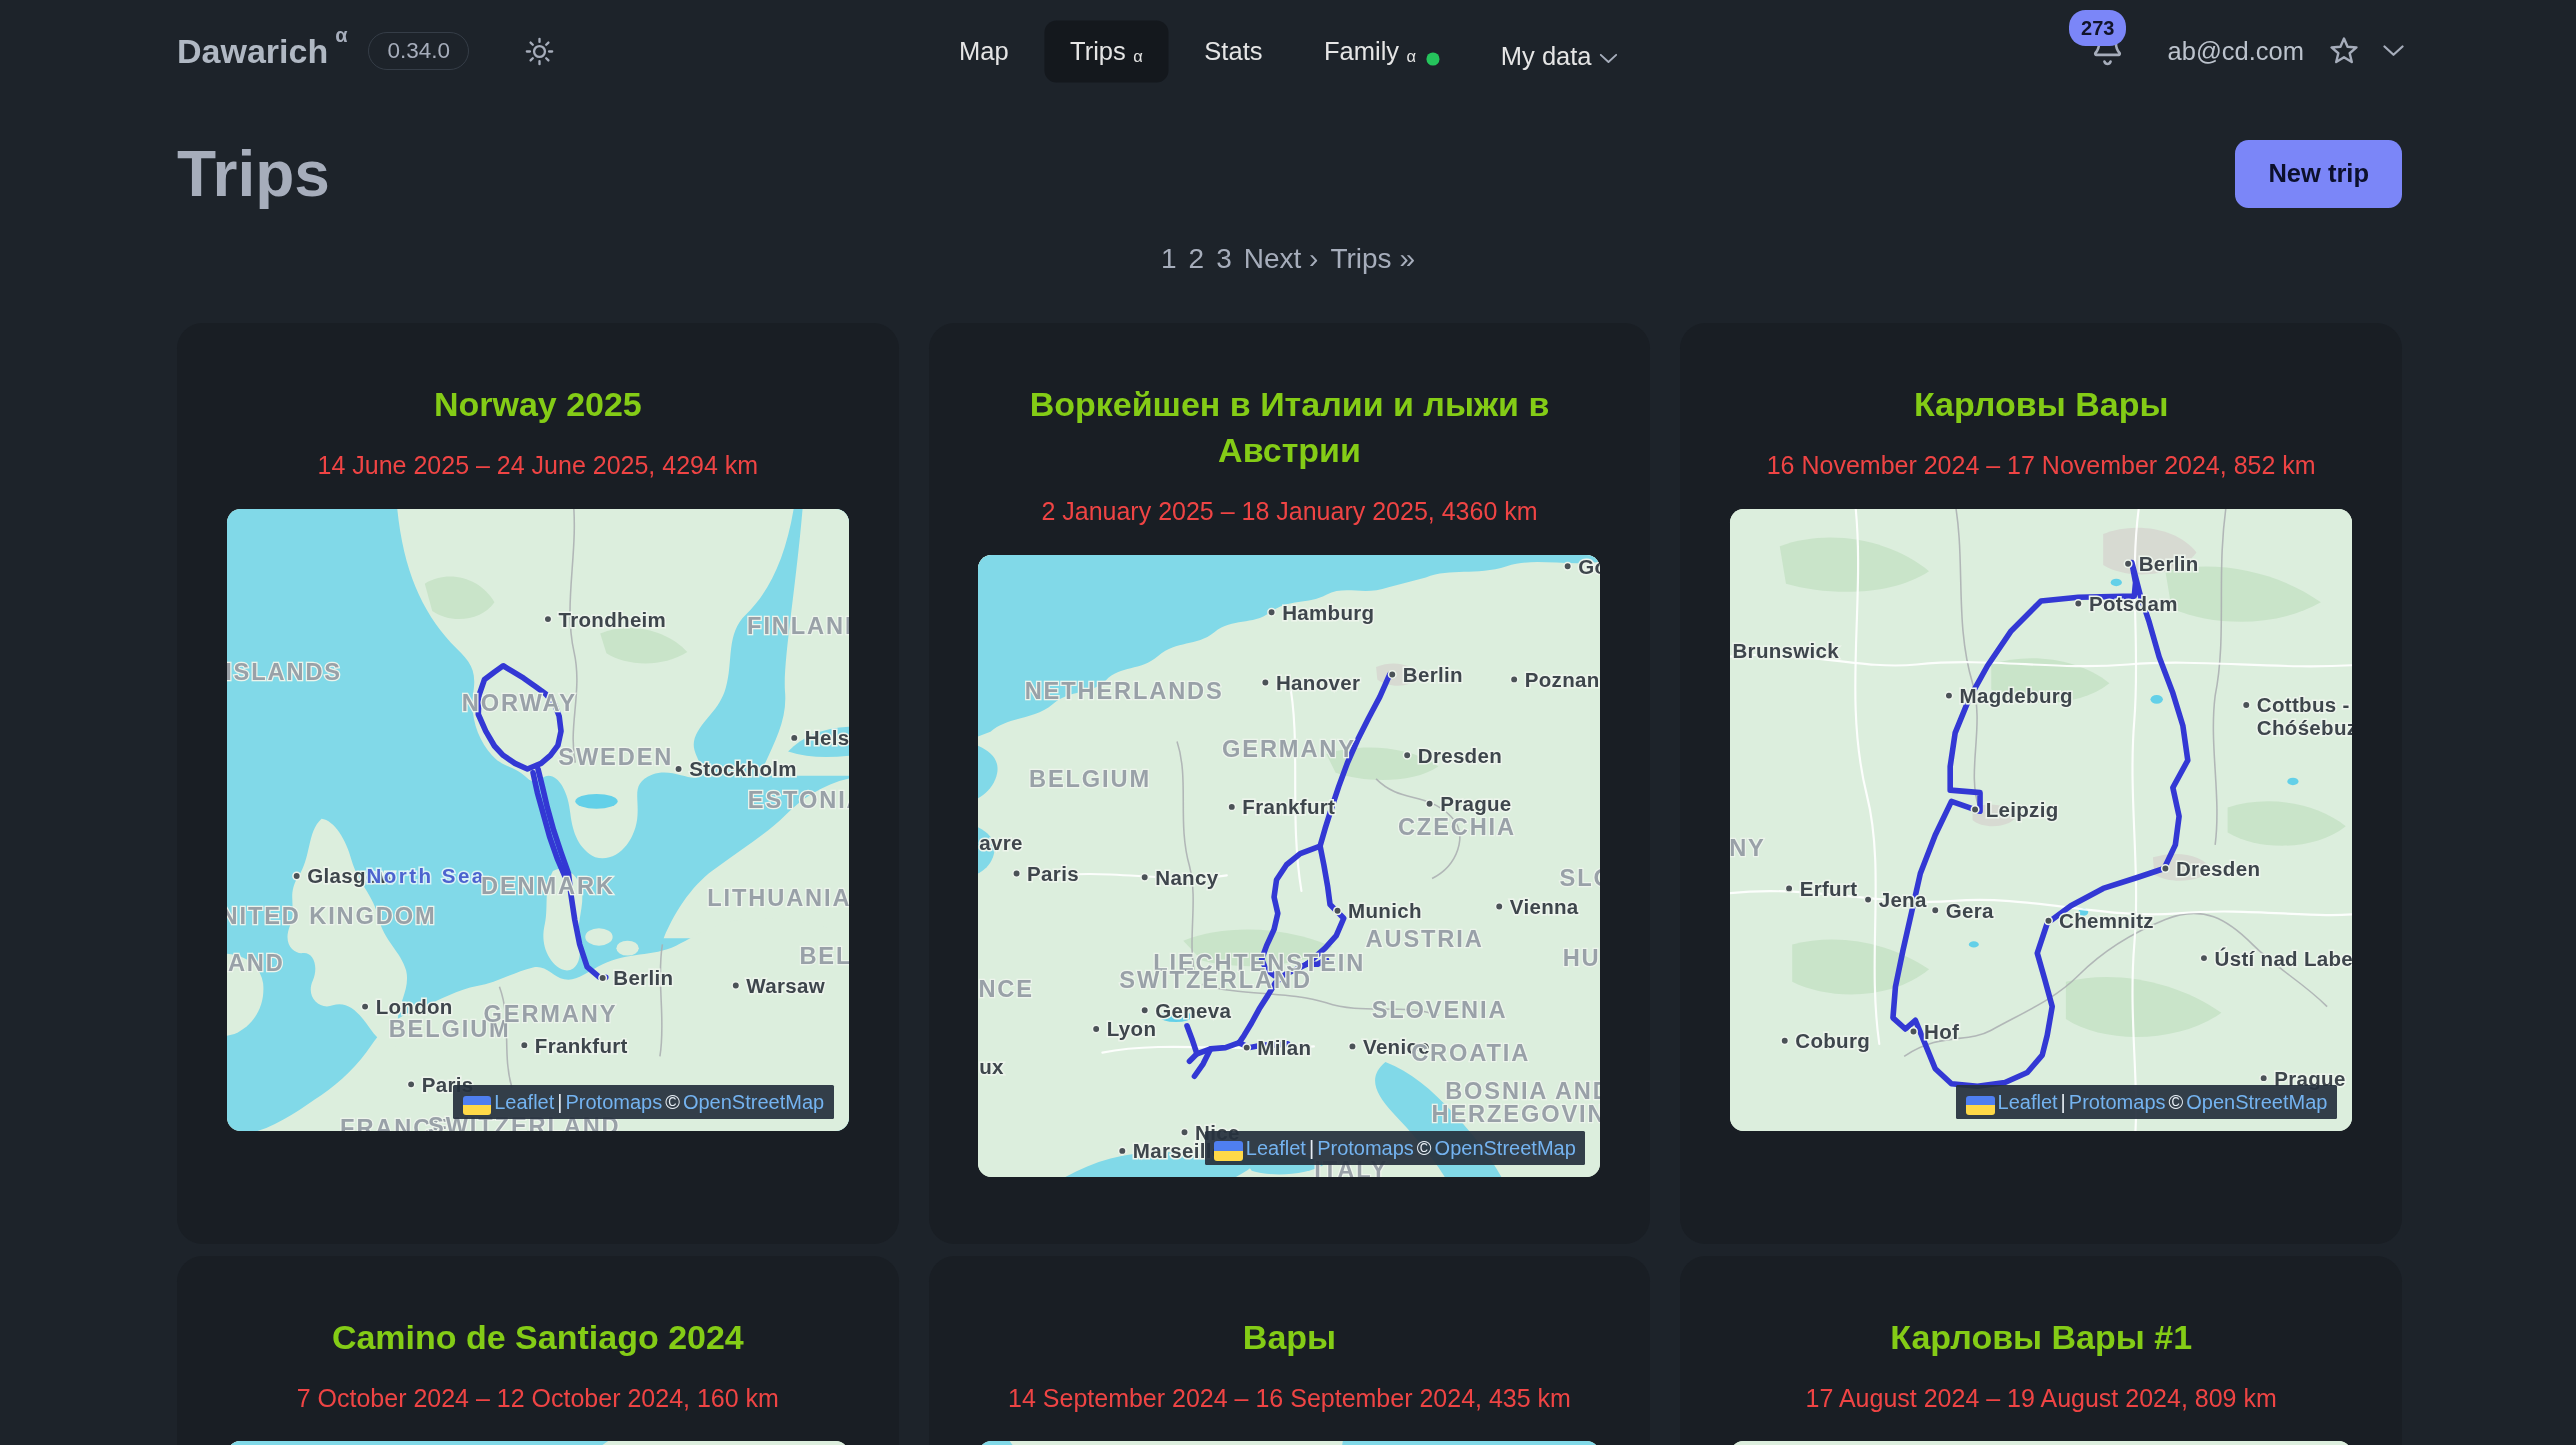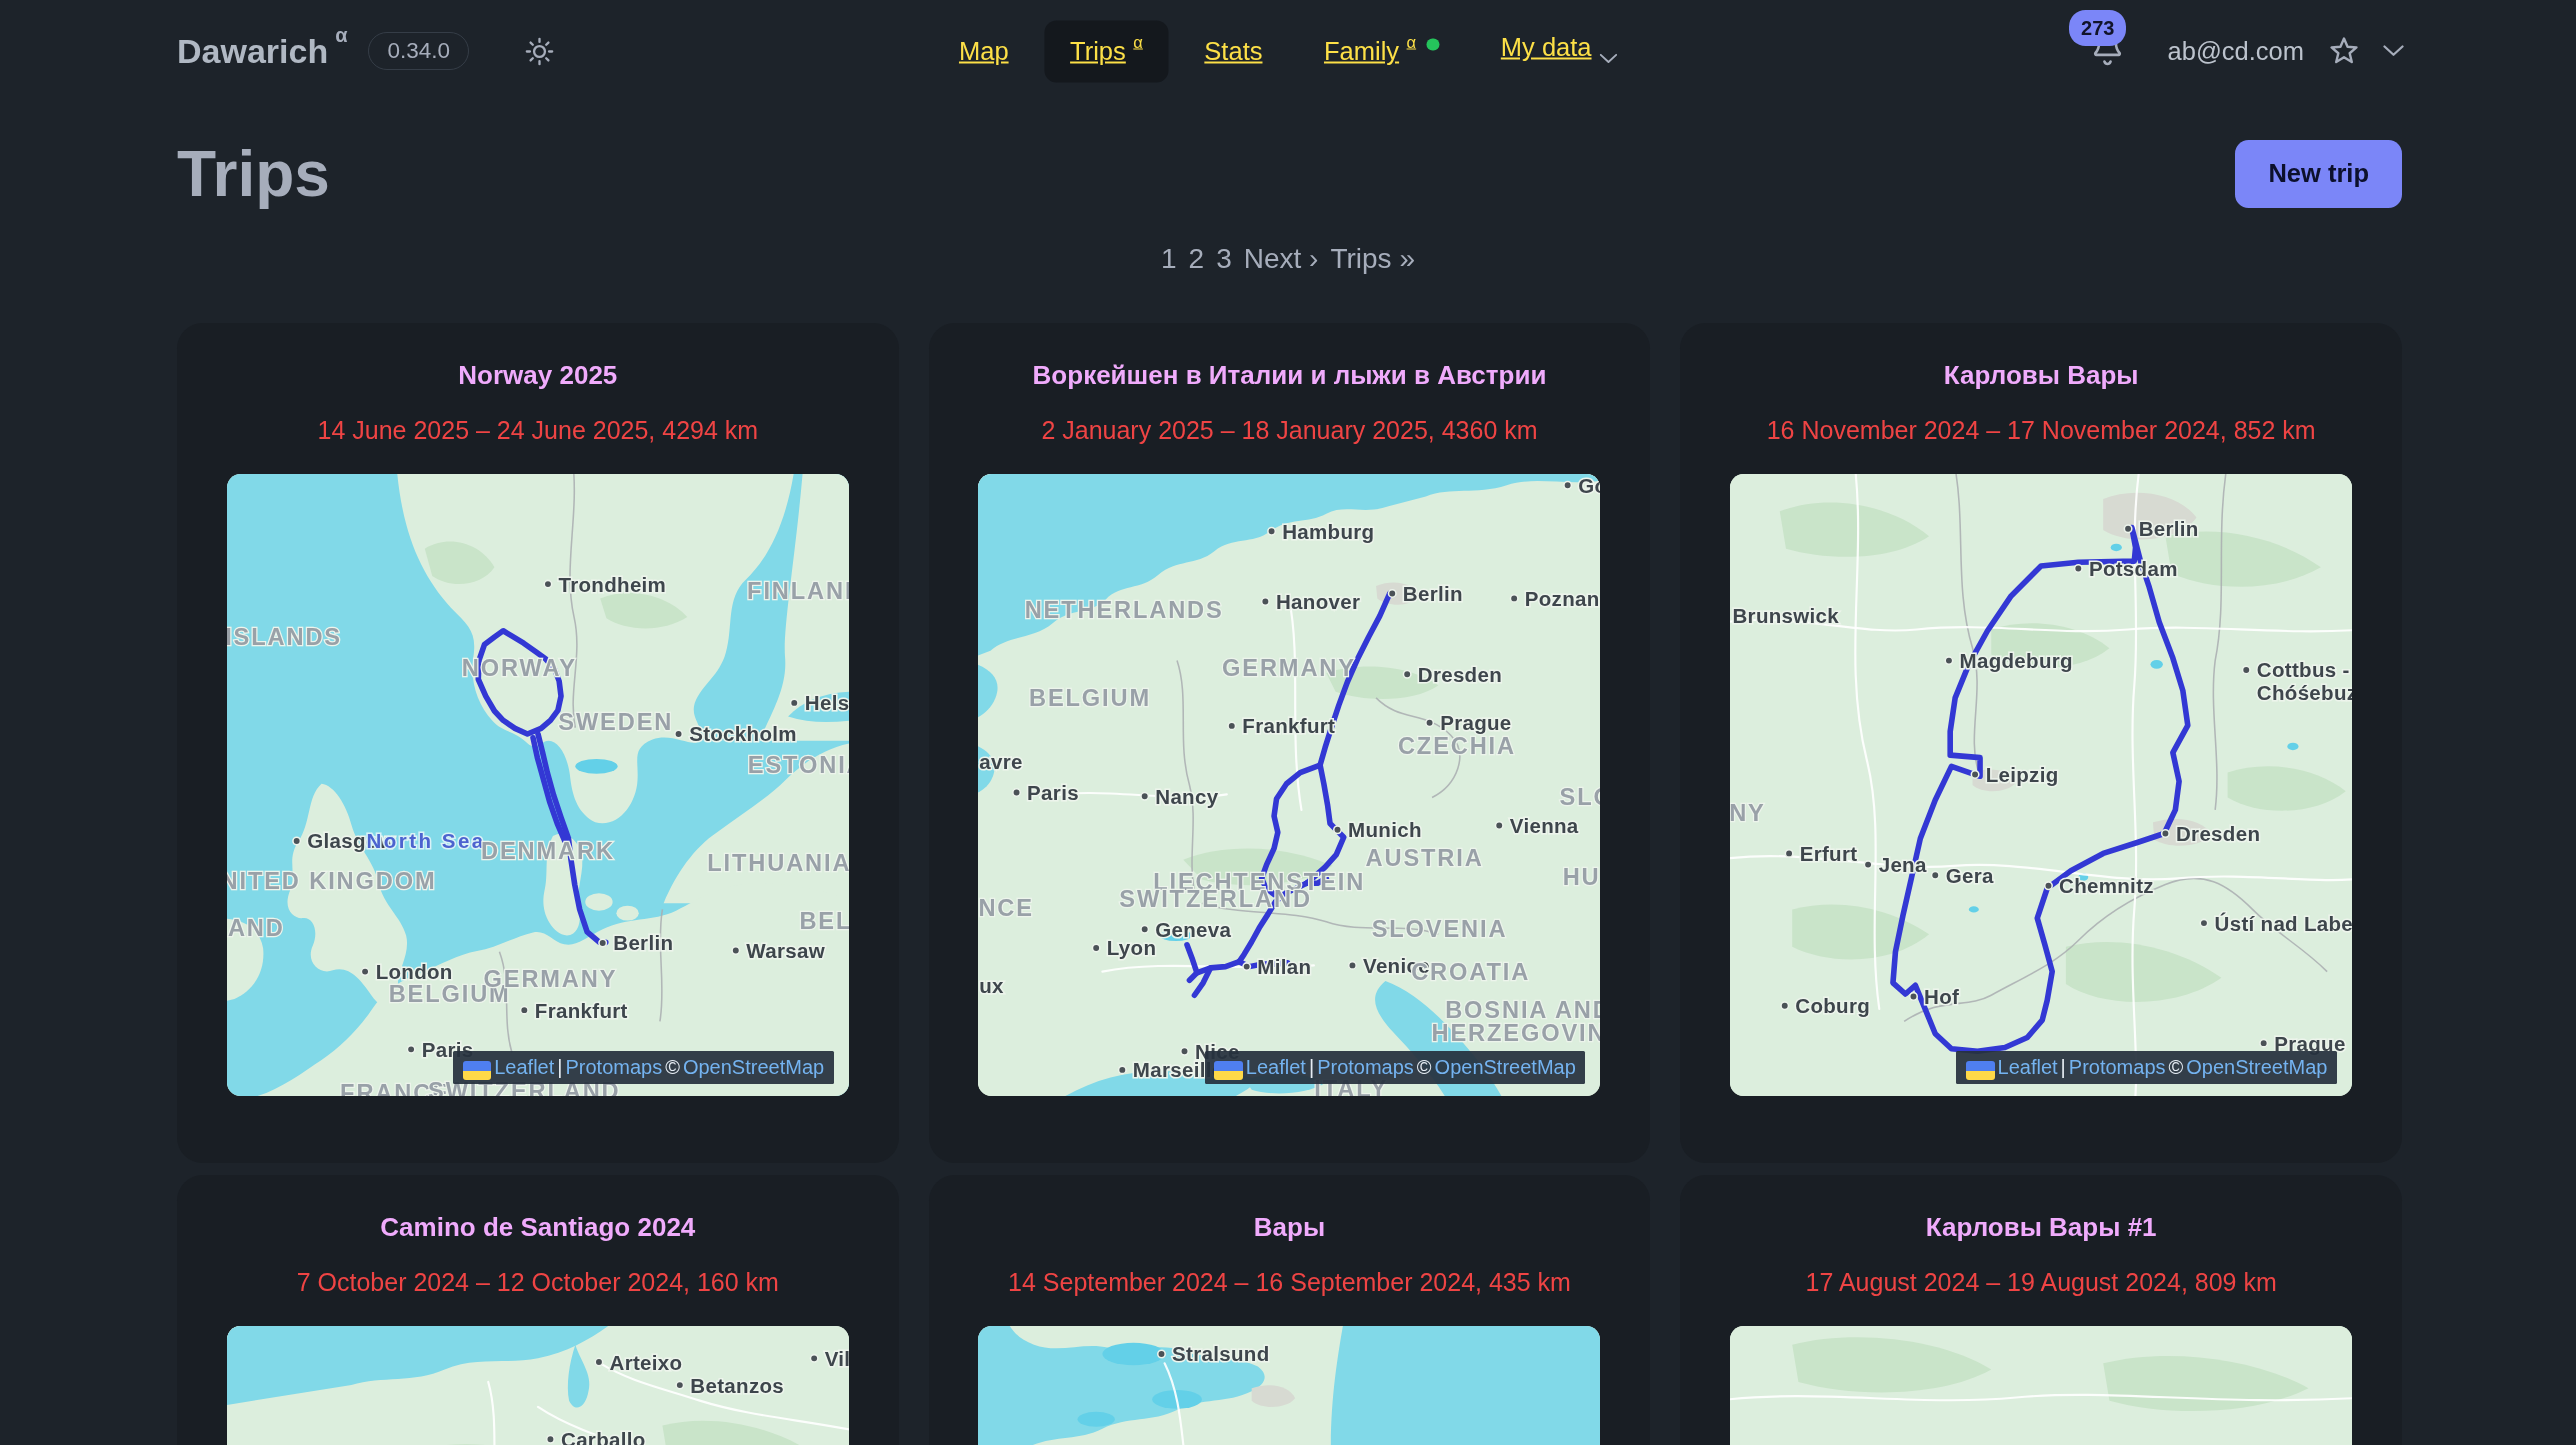--- a/index.html
+++ b/index.html
@@ -9,41 +9,41 @@
     font-family:"Liberation Sans","DejaVu Sans",sans-serif;
   }
   
   .navbar{height:102px;display:flex;align-items:center;padding:0 172px 0 177px;position:relative;}
   .brand{display:flex;align-items:center;gap:21px;}
   .logo{font-size:34px;font-weight:bold;color:#b0b8c3;cursor:pointer;display:flex;align-items:flex-start;gap:7px;}
   .logo .sup{font-size:20px;margin-top:-7.5px;color:#a6adbb;font-weight:bold;}
   .version{font-size:22.5px;color:#a6adbb;border:1.5px solid #353d47;border-radius:19.5px;padding:6.7px 18px;line-height:1;}
   .theme-toggle{margin-left:34px;display:flex;align-items:center;cursor:pointer;}
   .nav-center{position:absolute;left:50%;top:50%;transform:translate(-50%,-50%);display:flex;align-items:center;gap:10.5px;}
-  .nav-item{font-size:25.5px;color:#fde047;padding:16.5px 25.5px;border-radius:12px;display:flex;align-items:flex-start;gap:7.5px;cursor:pointer;white-space:nowrap;text-decoration:underline;}
+  .nav-item{font-size:25.5px;color:#e5e5e5;padding:16.5px 25.5px;border-radius:12px;display:flex;align-items:flex-end;gap:7.5px;cursor:pointer;white-space:nowrap;}
   .nav-item.active{background:#14181d;}
   .nav-sup{font-size:16.5px;margin-top:-4.5px;}
   .nav-dot{width:12.7px;height:12.7px;border-radius:50%;background:#25c45c;margin-top:1.5px;margin-left:3px;}
   .nav-chev{margin-top:9px;}
   .nav-right{margin-left:auto;display:flex;align-items:center;gap:22.5px;}
   .bell-wrap{position:relative;margin-right:19.5px;cursor:pointer;}
   .badge{position:absolute;top:-19.5px;left:-19.5px;background:#7b86f8;color:#11142a;font-size:20px;font-weight:bold;border-radius:16.5px;padding:6px 12px;line-height:1.2;}
   .email{font-size:25.5px;color:#bcc3cd;cursor:pointer;}
   .iconbtn{cursor:pointer;display:flex;align-items:center;}
   
   .head-row{display:flex;justify-content:space-between;align-items:center;padding:0 174px 0 177px;margin-top:37px;}
   .page-title{font-size:64px;font-weight:bold;color:#a6adbb;line-height:1.1;}
   .btn-primary{background:#7b86f8;color:#0c102c;font-size:25.5px;font-weight:bold;border:none;border-radius:13.5px;padding:21px 33px;cursor:pointer;line-height:1;}
   
   .pagination{display:flex;justify-content:center;align-items:center;gap:12px;margin-top:34px;font-size:28px;color:#a6adbb;}
   .pg{cursor:pointer;}
   
   .cards{display:grid;grid-template-columns:repeat(3,1fr);gap:12px 30px;margin:48px 174px 0 177px;align-items:stretch;}
   .card{background:#191e24;border-radius:25.5px;display:flex;flex-direction:column;align-items:center;padding:34px 48px 67px;cursor:pointer;}
-  .card-title{font-size:26px;font-weight:bold;color:#f0abfc;text-align:center;line-height:1.35;margin-top:1px;max-width:584px;}
+  .card-title{font-size:34px;font-weight:bold;color:#84cc16;text-align:center;line-height:1.35;margin-top:25px;max-width:584px;}
   .card-date{font-size:25px;color:#ef4444;margin-top:23px;text-align:center;}
   .map-wrap{margin-top:28.5px;width:622px;height:622px;border-radius:13.5px;overflow:hidden;position:relative;background:#dceedd;flex:none;}
   .map-wrap svg{width:100%;height:100%;display:block;}
   .attr{position:absolute;right:15px;bottom:12px;background:rgba(38,48,61,0.93);display:flex;align-items:flex-end;gap:3px;padding:3.7px 9.7px;font-size:20px;color:#e6edf4;border-radius:1.5px;line-height:1.3;}
   .attr-link{color:#74b3f0;cursor:pointer;}
   .flag{width:28.5px;height:19.5px;border-radius:3px;overflow:hidden;display:flex;flex-direction:column;flex:none;}
   .flag .b{flex:1;background:#4f7ff0;}
   .flag .y{flex:1;background:#ffd948;}
 </style>
 </head>

